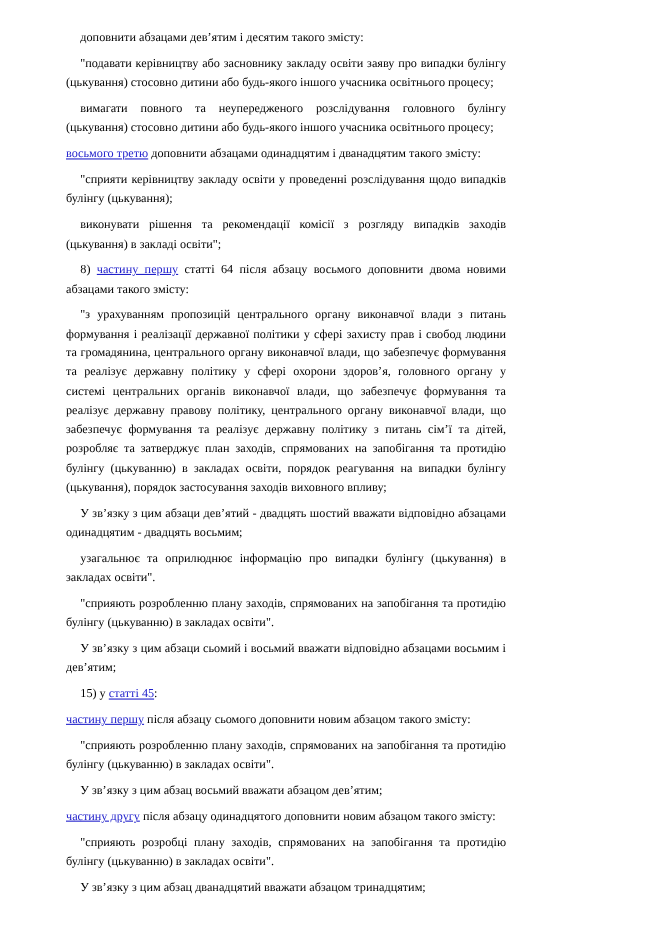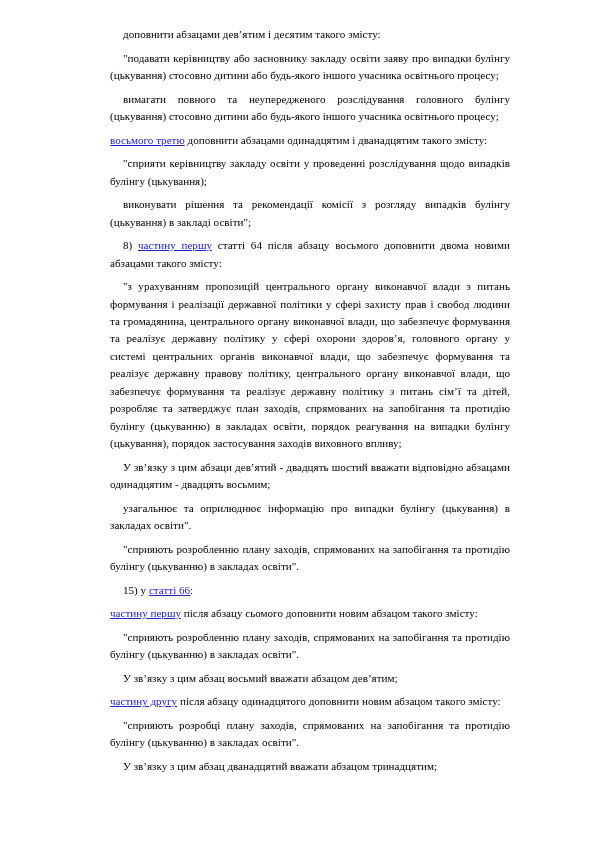--- a/index.html
+++ b/index.html
@@ -14,21 +14,21 @@
     overflow: hidden;
     font-family: "Liberation Serif", "DejaVu Serif", serif;
     color: #000000;
   }
   #page {
     position: relative;
     width: 504px;
     height: 848px;
     background: #ffffff;
     box-sizing: border-box;
-    padding: 26px 100px 0 110px;
+    padding: 26px 100px 0 60px;
   }
   .doc-body {
     width: 400px;
   }
   p.para {
     margin: 0 0 0 0;
     padding: 0;
     text-align: justify;
     text-justify: inter-word;
     font-size: 11.1px;
@@ -58,35 +58,36 @@
     <p class="para"><span>доповнити абзацами дев’ятим і десятим такого змісту:</span></p>
 
     <p class="para"><span>"подавати керівництву або засновнику закладу освіти заяву про випадки булінгу (цькування) стосовно дитини або будь-якого іншого учасника освітнього процесу;</span></p>
 
     <p class="para"><span>вимагати повного та неупередженого розслідування головного булінгу (цькування) стосовно дитини або будь-якого іншого учасника освітнього процесу;</span></p>
 
     <p class="para noindent"><a class="ref">восьмого третю</a><span> доповнити абзацами одинадцятим і дванадцятим такого змісту:</span></p>
 
     <p class="para"><span>"сприяти керівництву закладу освіти у проведенні розслідування щодо випадків булінгу (цькування);</span></p>
 
-    <p class="para"><span>виконувати рішення та рекомендації комісії з розгляду випадків булінгу (цькування) в закладі освіти";</span></p>
+    <p class="para"><span>виконувати рішення та рекомендації комісії з розгляду випадків заходів (цькування) в закладі освіти";</span></p>
 
     <p class="para"><span>8) </span><a class="ref">частину першу</a><span> статті 64 після абзацу восьмого доповнити двома новими абзацами такого змісту:</span></p>
 
     <p class="para"><span>"з урахуванням пропозицій центрального органу виконавчої влади з питань формування і реалізації державної політики у сфері захисту прав і свобод людини та громадянина, центрального органу виконавчої влади, що забезпечує формування та реалізує державну політику у сфері охорони здоров’я, головного органу у системі центральних органів виконавчої влади, що забезпечує формування та реалізує державну правову політику, центрального органу виконавчої влади, що забезпечує формування та реалізує державну політику з питань сім’ї та дітей, розробляє та затверджує план заходів, спрямованих на запобігання та протидію булінгу (цькуванню) в закладах освіти, порядок реагування на випадки булінгу (цькування), порядок застосування заходів виховного впливу;</span></p>
 
     <p class="para"><span>У зв’язку з цим абзаци дев’ятий - двадцять шостий вважати відповідно абзацами одинадцятим - двадцять восьмим;</span></p>
 
     <p class="para"><span>узагальнює та оприлюднює інформацію про випадки булінгу (цькування) в закладах освіти".</span></p>
 
 
     <p class="para"><span>"сприяють розробленню плану заходів, спрямованих на запобігання та протидію булінгу (цькуванню) в закладах освіти".</span></p>
 
+    <p class="para"><span>У зв’язку з цим абзаци сьомий і восьмий вважати відповідно абзацами восьмим і дев’ятим;</span></p>
 
-    <p class="para"><span>15) у </span><a class="ref">статті 66</a><span>:</span></p>
+    <p class="para"><span>15) у </span><a class="ref">статті 45</a><span>:</span></p>
 
     <p class="para noindent"><a class="ref">частину першу</a><span> після абзацу сьомого доповнити новим абзацом такого змісту:</span></p>
 
     <p class="para"><span>"сприяють розробленню плану заходів, спрямованих на запобігання та протидію булінгу (цькуванню) в закладах освіти".</span></p>
 
     <p class="para"><span>У зв’язку з цим абзац восьмий вважати абзацом дев’ятим;</span></p>
 
     <p class="para noindent"><a class="ref">частину другу</a><span> після абзацу одинадцятого доповнити новим абзацом такого змісту:</span></p>
 
     <p class="para"><span>"сприяють розробці плану заходів, спрямованих на запобігання та протидію булінгу (цькуванню) в закладах освіти".</span></p>

